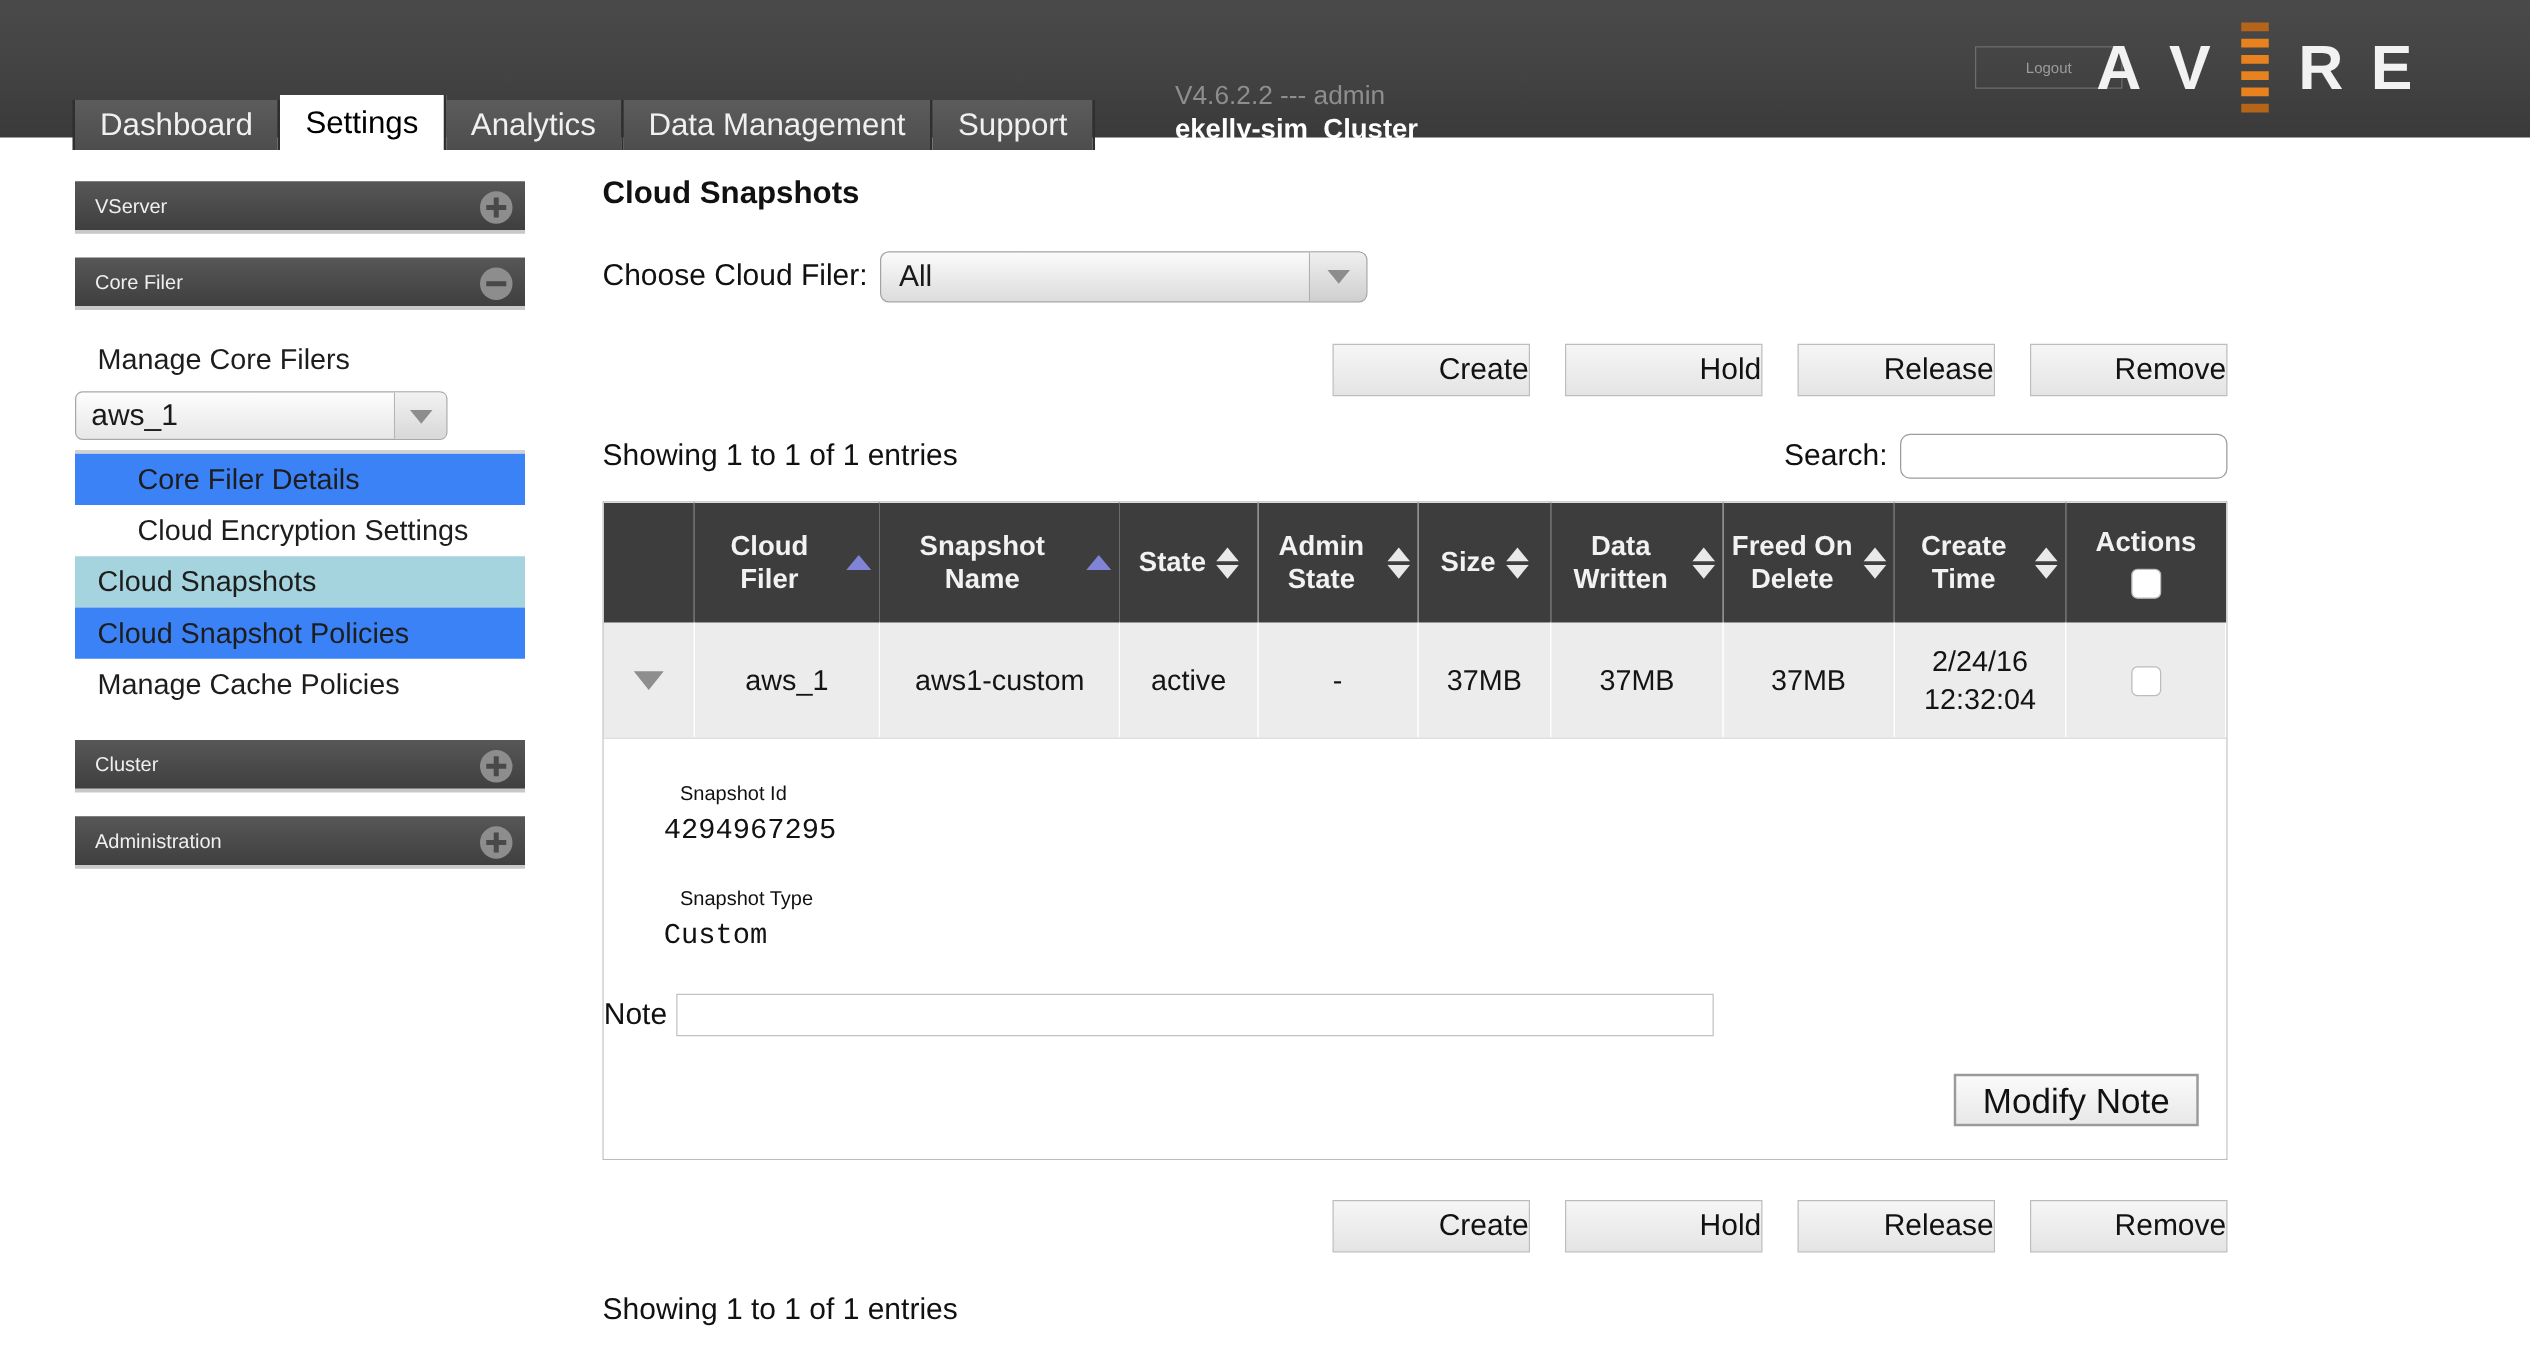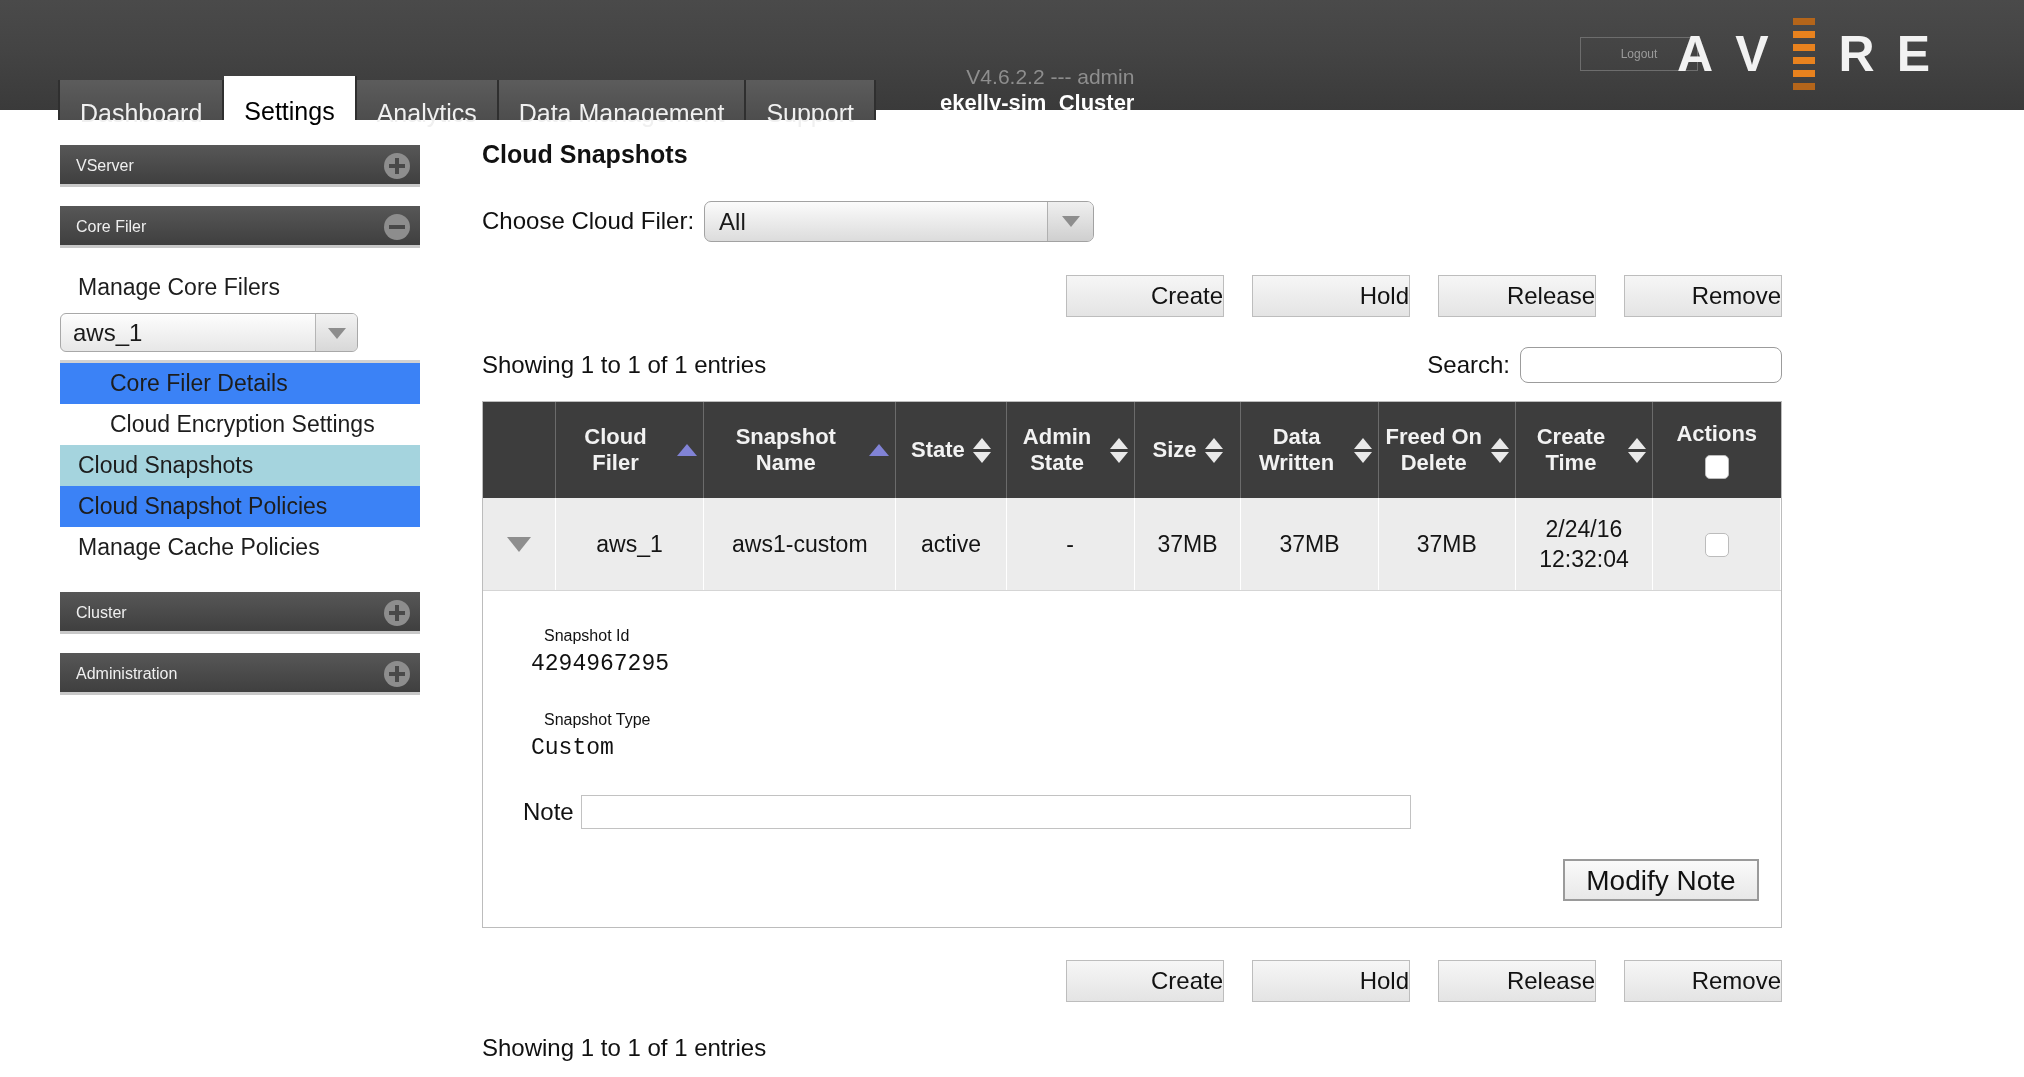--- a/index.html
+++ b/index.html
@@ -43,31 +43,31 @@
     display: flex; flex-direction: column; justify-content: center;
     align-items: center; width: 26px; margin-right: 22px;
     position: relative; top: 0px;
   }
   .brand-e-stack i { display: block; width: 22px; height: 7px; background: #e8821e; margin: 3px 0; }
   .brand-e-stack i.dim { background: #b4651a; }
 
   .version-block {
     position: absolute; left: 940px; top: 64px;
   }
-  .version-line { color: #8e8e8e; font-size: 21px; line-height: 25px; text-align: right; }
+  .version-line { color: #8e8e8e; font-size: 21px; line-height: 25px; }
   .cluster-line { color: #ffffff; font-size: 22px; font-weight: bold; line-height: 27px; }
 
   
   .tabs {
     position: absolute; left: 58px; top: 78px;
     display: flex; align-items: flex-end; height: 42px;
   }
   .tab {
     height: 40px; line-height: 40px;
-    padding: 13px 20px;
+    padding: 0 20px;
     background: linear-gradient(to bottom,#5c5c5c,#4d4d4d);
     color: #f0f0f0; font-size: 25px;
     border-right: 2px solid #2f2f2f;
     cursor: pointer; white-space: nowrap;
   }
   .tab:first-child { border-left: 2px solid #2f2f2f; }
   .tab.active {
     background: #ffffff; color: #000000; font-weight: normal;
     height: 44px; line-height: 44px;
   }
@@ -224,21 +224,21 @@
   .detail {
     background: #ffffff; padding: 36px 0 26px 0;
     border-top: 1px solid #d5d5d5;
   }
   .d-label { font-size: 16px; color: #111; margin-left: 61px; }
   .d-value {
     font-family: "Liberation Mono", monospace;
     font-size: 23px; color: #111; margin-left: 48px; margin-top: 6px;
   }
   .d-gap { height: 34px; }
-  .note-row { display: flex; align-items: center; margin-top: 34px; margin-left: 40px; }
+  .note-row { display: flex; align-items: center; margin-top: 34px; }
   .note-label { font-size: 24px; color: #111; width: 58px; }
   .note-input {
     width: 830px; height: 34px;
     border: 1px solid #c2c2c2; background: #fff; outline: none;
     font-size: 22px; padding: 0 6px;
     font-family: "Liberation Sans", sans-serif;
   }
   .modify-row { display: flex; justify-content: flex-end; margin-top: 30px; padding-right: 22px; }
   .btn-modify {
     width: 196px; height: 42px; line-height: 40px; text-align: center;

